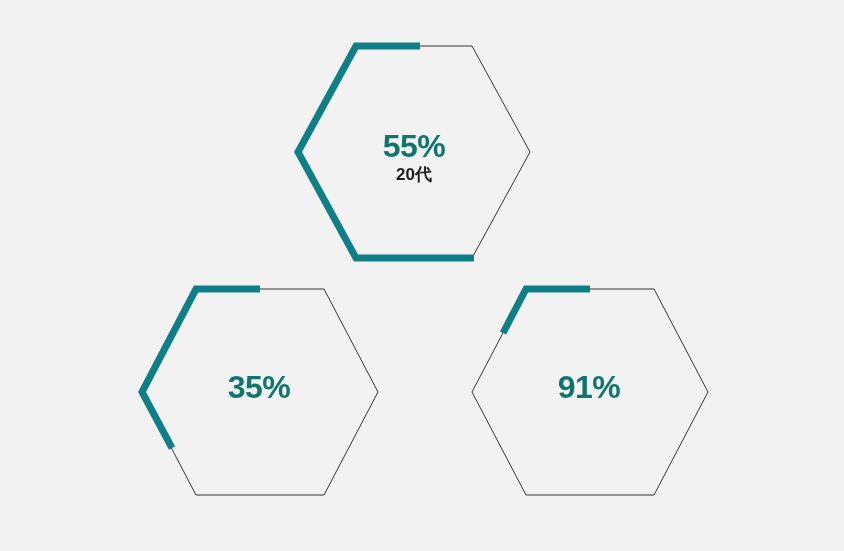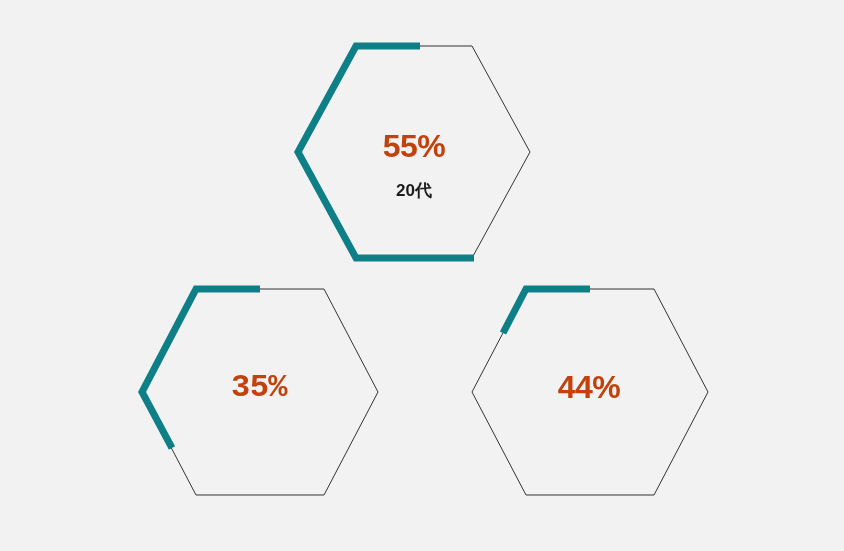--- a/index.html
+++ b/index.html
@@ -28,30 +28,30 @@
   .hex-label {
     position: absolute;
     left: 0;
     right: 0;
     text-align: center;
     pointer-events: none;
   }
   .pct {
     font-size: 32px;
     font-weight: 700;
-    color: #c2410c;
+    color: #0f766e;
     line-height: 1.05;
     letter-spacing: -0.5px;
   }
   .agegrp {
     font-size: 17px;
     font-weight: 700;
     color: #1c1c1c;
     line-height: 1.3;
-    margin-top: 16px;
+    margin-top: 0;
   }
 </style>
 </head>
 <body>
 
 <div id="stage">
 
   <div class="hexcell" style="left:288px; top:36px; width:252px; height:232px;">
     <svg width="252" height="232" viewBox="0 0 252 232">
 
@@ -63,28 +63,28 @@
       <div class="pct">55%</div>
       <div class="agegrp">20代</div>
     </div>
   </div>
 
   <div class="hexcell" style="left:130px; top:278px; width:258px; height:228px;">
     <svg width="258" height="228" viewBox="0 0 258 228">
       <polygon points="66,11 194,11 248,114 194,217 66,217 12,114" fill="none" stroke="#333333" stroke-width="1"></polygon>
       <polyline points="42,170 12,114 66,11 130,11" fill="none" stroke="#0e7f87" stroke-width="7" stroke-linecap="butt" stroke-linejoin="miter"></polyline>
     </svg>
-    <div class="hex-label" style="top:93px;font-family:Liberation Mono, monospace;">
+    <div class="hex-label" style="top:93px;">
       <div class="pct">35%</div>
     </div>
   </div>
 
   <div class="hexcell" style="left:460px; top:278px; width:258px; height:228px;">
     <svg width="258" height="228" viewBox="0 0 258 228">
       <polygon points="66,11 194,11 248,114 194,217 66,217 12,114" fill="none" stroke="#333333" stroke-width="1"></polygon>
       <polyline points="43,55 66,11 130,11" fill="none" stroke="#0e7f87" stroke-width="7" stroke-linecap="butt" stroke-linejoin="miter"></polyline>
     </svg>
     <div class="hex-label" style="top:93px;">
-      <div class="pct">44%</div>
+      <div class="pct">91%</div>
     </div>
   </div>
 
 </div>
 
 </body></html>

